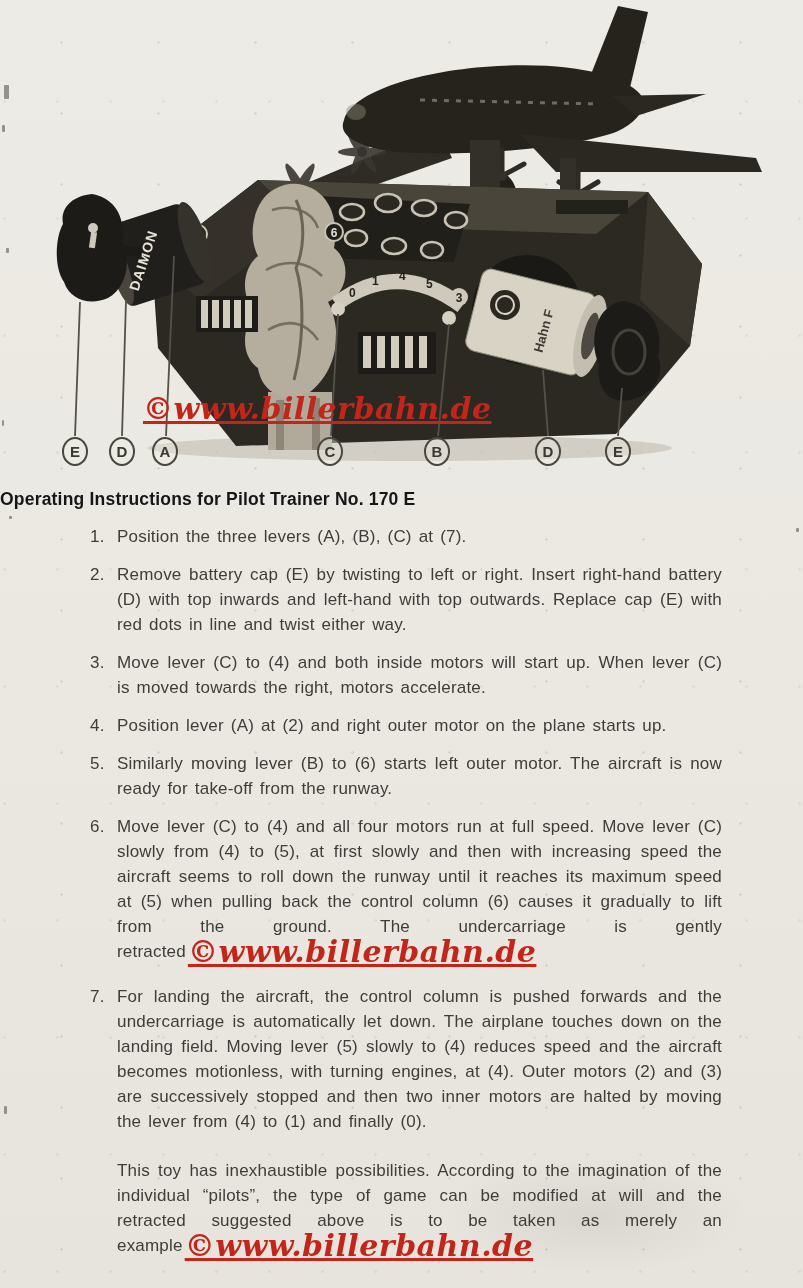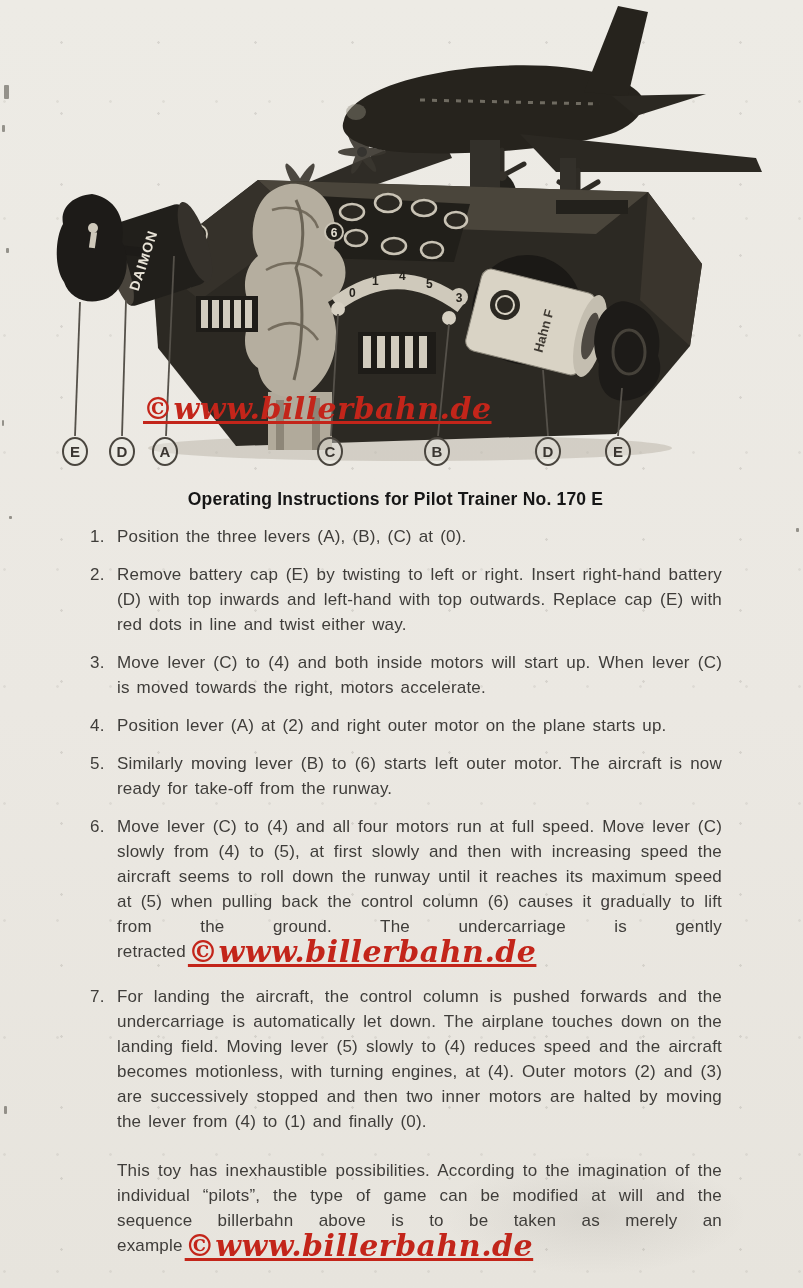--- a/index.html
+++ b/index.html
@@ -35,21 +35,21 @@
     background:rgba(236,234,228,.4);
   }
   .watermark{
     font-family:"DejaVu Serif",serif;font-style:italic;font-weight:700;
     color:#c3251a;letter-spacing:.5px;white-space:nowrap;text-decoration:underline;
   }
   .wm-photo{position:absolute;left:143px;top:391px;font-size:30px;}
   .wm-inline{font-size:30px;line-height:10px;margin-left:2px;position:relative;top:5px;}
   .title{
     position:absolute;top:489px;left:0;width:791px;margin:0;
-    text-align:center;font-size:17.5px;font-weight:bold;color:#161616;
+    text-align:left;font-size:17.5px;font-weight:bold;color:#161616;
     letter-spacing:.2px;
   }
   .instructions{
     position:absolute;top:524px;left:90px;width:632px;
     font-size:17px;line-height:25px;word-spacing:2px;letter-spacing:.2px;
     text-align:justify;
   }
   .instructions .item{position:relative;padding-left:27px;margin:0 0 13px 0;}
   .instructions .item:last-child{margin-bottom:0;}
   .instructions .num{position:absolute;left:0;top:0;}
@@ -229,42 +229,42 @@
     <div class="callout" style="left:317px">C</div>
     <div class="callout" style="left:424px">B</div>
     <div class="callout" style="left:535px">D</div>
     <div class="callout" style="left:605px">E</div>
   </div>
 
   <h1 class="title">Operating Instructions for Pilot Trainer No. 170 E</h1>
 
   <div class="instructions">
     <div class="item">
-      <span class="num">1.</span><span class="txt">Position the three levers (A), (B), (C) at (0).</span>
+      <span class="num">1.</span><span class="txt">Position the three levers (A), (B), (C) at (7).</span>
     </div>
     <div class="item">
       <span class="num">2.</span><span class="txt">Remove battery cap (E) by twisting to left or right. Insert right-hand battery (D) with top inwards and left-hand with top outwards. Replace cap (E) with red dots in line and twist either way.</span>
     </div>
     <div class="item">
       <span class="num">3.</span><span class="txt">Move lever (C) to (4) and both inside motors will start up. When lever (C) is moved towards the right, motors accelerate.</span>
     </div>
     <div class="item">
       <span class="num">4.</span><span class="txt">Position lever (A) at (2) and right outer motor on the plane starts up.</span>
     </div>
     <div class="item">
       <span class="num">5.</span><span class="txt">Similarly moving lever (B) to (6) starts left outer motor. The aircraft is now ready for take-off from the runway.</span>
     </div>
     <div class="item">
       <span class="num">6.</span><span class="txt">Move lever (C) to (4) and all four motors run at full speed. Move lever (C) slowly from (4) to (5), at first slowly and then with increasing speed the aircraft seems to roll down the runway until it reaches its maximum speed at (5) when pulling back the control column (6) causes it gradually to lift from the ground. The undercarriage is gently retracted</span><span class="watermark wm-inline">©www.billerbahn.de</span>
     </div>
     <div class="item item-7">
       <span class="num">7.</span><span class="txt">For landing the aircraft, the control column is pushed forwards and the undercarriage is automatically let down. The airplane touches down on the landing field. Moving lever (5) slowly to (4) reduces speed and the aircraft becomes motionless, with turning engines, at (4). Outer motors (2) and (3) are successively stopped and then two inner motors are halted by moving the lever from (4) to (1) and finally (0).</span>
     </div>
     <div class="item closing">
-      <span class="txt">This toy has inexhaustible possibilities. According to the imagination of the individual “pilots”, the type of game can be modified at will and the sequence billerbahn above is to be taken as merely an example</span><span class="watermark wm-inline">©www.billerbahn.de</span>
+      <span class="txt">This toy has inexhaustible possibilities. According to the imagination of the individual “pilots”, the type of game can be modified at will and the retracted suggested above is to be taken as merely an example</span><span class="watermark wm-inline">©www.billerbahn.de</span>
     </div>
   </div>
 
   <div class="speck" style="left:4px;top:85px;width:5px;height:14px"></div>
   <div class="speck" style="left:2px;top:125px;width:3px;height:7px"></div>
   <div class="speck" style="left:6px;top:248px;width:3px;height:5px"></div>
   <div class="speck" style="left:2px;top:420px;width:2px;height:6px"></div>
   <div class="speck" style="left:9px;top:516px;width:3px;height:3px"></div>
   <div class="speck" style="left:4px;top:1106px;width:3px;height:8px"></div>
   <div class="speck" style="left:796px;top:528px;width:3px;height:4px"></div>

